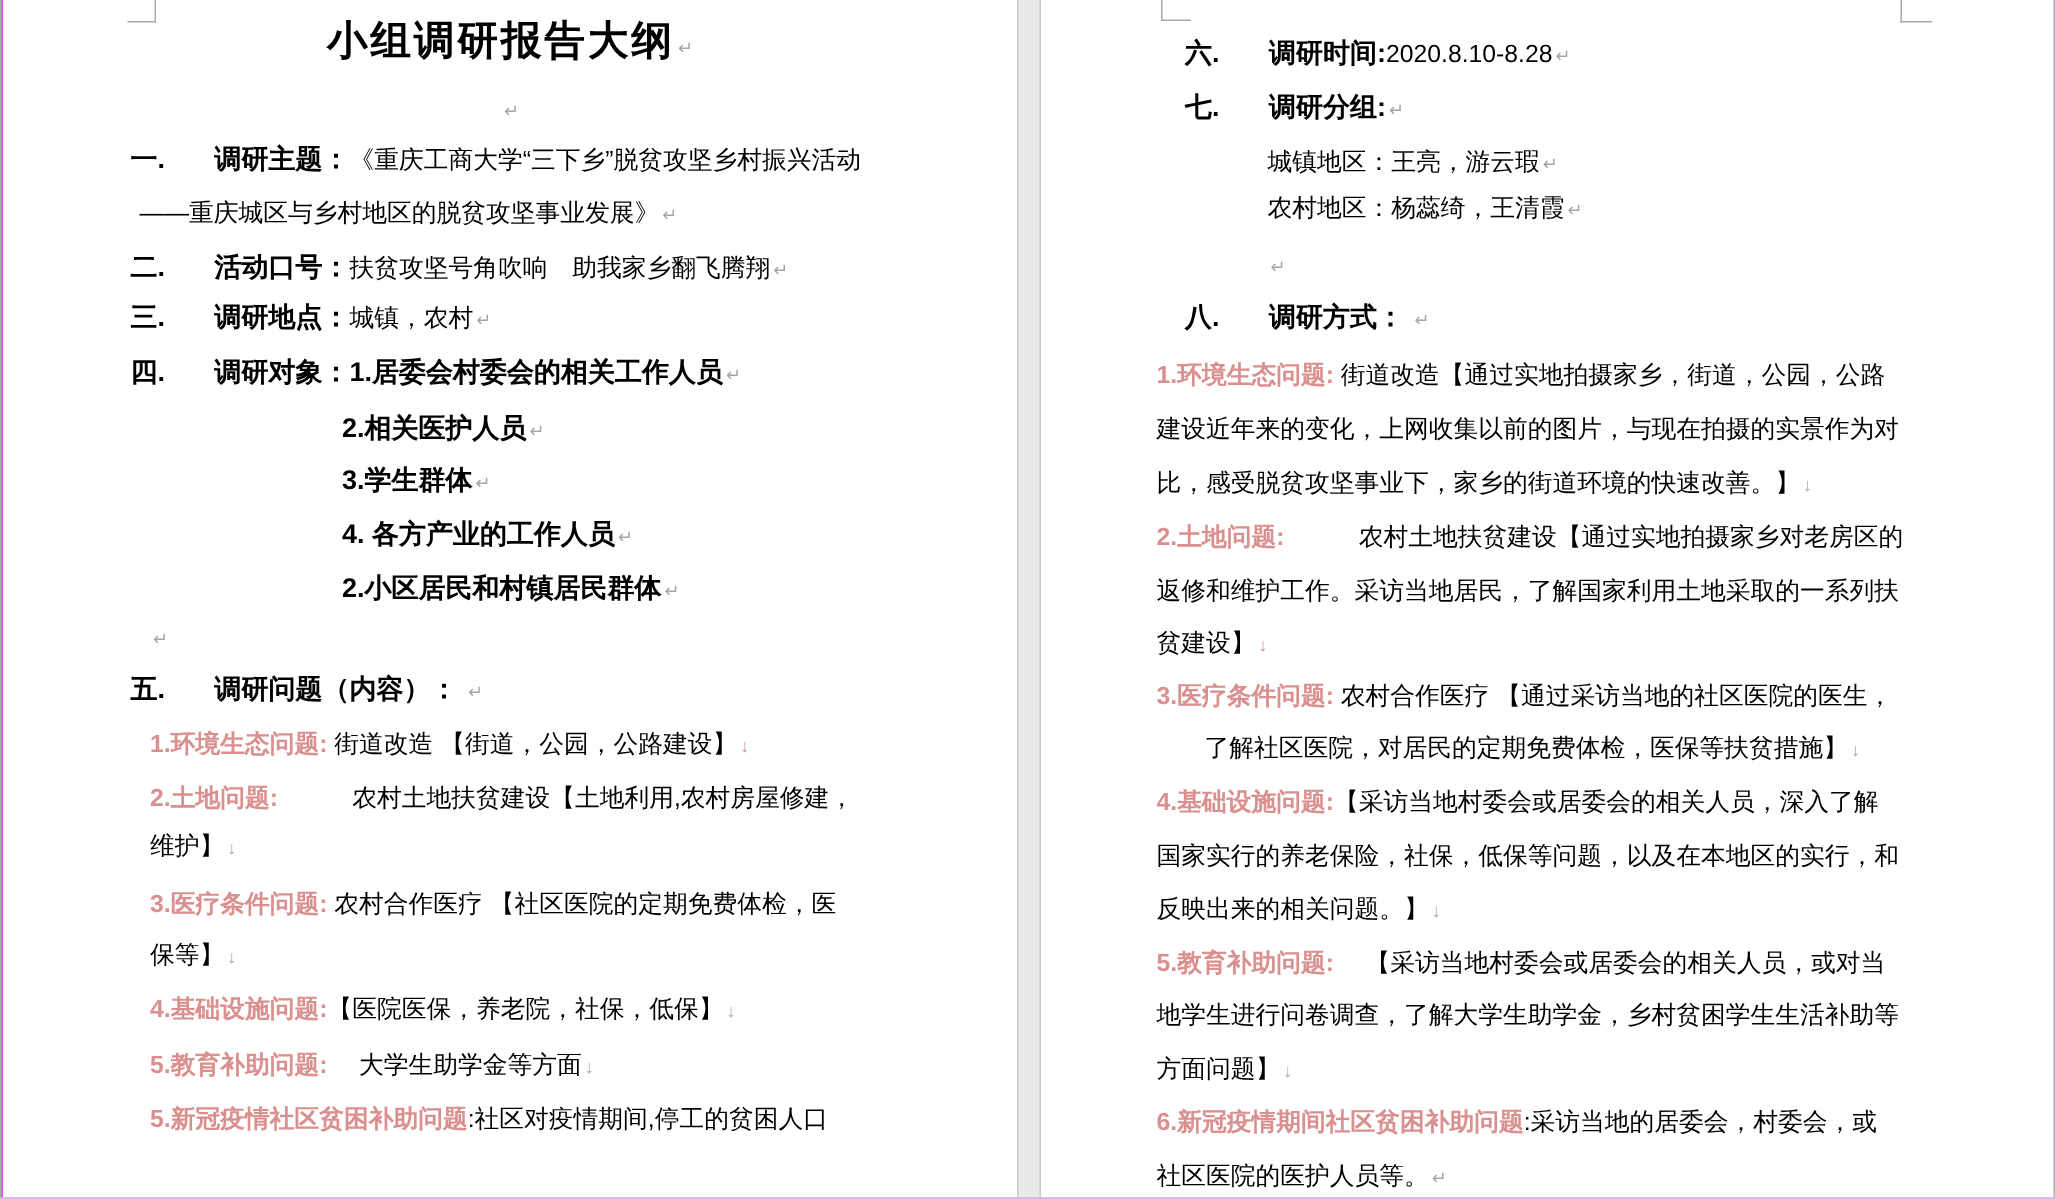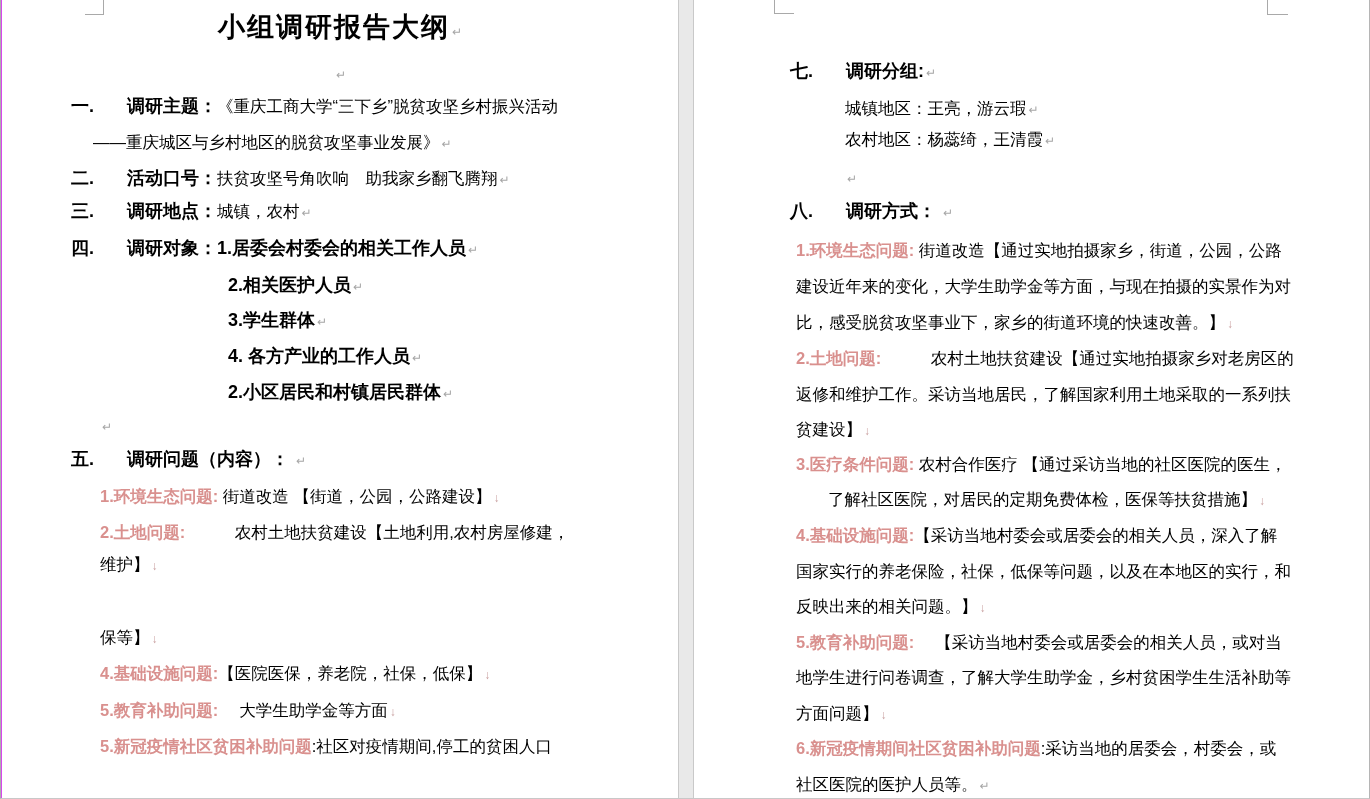--- a/index.html
+++ b/index.html
@@ -17,27 +17,27 @@
   .p1{left:1px;width:676px;}
   .p2{left:693px;width:676px;}
   .crop{position:absolute;box-sizing:border-box;}
   .crop-a{left:84px;top:0;width:19px;height:15px;border-right:1px solid #a9a9a9;border-bottom:1px solid #a9a9a9;}
   .crop-b{left:773px;top:0;width:20px;height:14px;border-left:1px solid #a9a9a9;border-bottom:1px solid #a9a9a9;}
   .crop-c{left:1266px;top:0;width:21px;height:15px;border-left:1px solid #a9a9a9;border-bottom:1px solid #a9a9a9;}
 
   .line{position:absolute;white-space:pre;line-height:22px;font-size:16.5px;}
   .lv-title{left:0;width:100%;text-align:center;}
   .lv-center{left:0;width:100%;text-align:center;}
-  .p1 .lv-h{left:69px;}
+  .p1 .lv-h{left:85px;}
   .p1 .lv-hang{left:91px;}
   .p1 .lv-sub{left:226px;}
   .p1 .lv-item{left:98px;}
   .p2 .lv-h{left:96px;}
   .p2 .lv-name{left:151px;}
-  .p2 .lv-item{left:102px;}
+  .p2 .lv-item{left:77px;}
 
   .r-title{font-weight:bold;font-size:27px;letter-spacing:2px;}
   .r-num{display:inline-block;width:56px;font-weight:bold;font-size:18px;}
   .r-h{font-weight:bold;font-size:18px;}
   .r-n{font-size:16.5px;}
   .r-pink{font-weight:bold;font-size:16.5px;color:#D9908E;}
   .mark{font-size:12px;color:#a6a6a6;padding-left:2px;}
   .mark-br{color:#c9a0a0;}
 </style>
 </head>
@@ -54,35 +54,37 @@
       <div class="line lv-h" style="top: 237px;"><span class="r-num">四.</span><span class="r-h">调研对象：</span><span class="r-h">1.居委会村委会的相关工作人员</span><span class="mark">↵</span></div>
       <div class="line lv-sub" style="top: 274px;"><span class="r-h">2.相关医护人员</span><span class="mark">↵</span></div>
       <div class="line lv-sub" style="top: 309px;"><span class="r-h">3.学生群体</span><span class="mark">↵</span></div>
       <div class="line lv-sub" style="top: 345px;"><span class="r-h">4. 各方产业的工作人员</span><span class="mark">↵</span></div>
       <div class="line lv-sub" style="top: 381px;"><span class="r-h">2.小区居民和村镇居民群体</span><span class="mark">↵</span></div>
       <div class="line lv-item" style="top: 414px;"><span class="mark">↵</span></div>
       <div class="line lv-h" style="top: 448px;"><span class="r-num">五.</span><span class="r-h">调研问题（内容）： </span><span class="mark">↵</span></div>
       <div class="line lv-item" style="top: 485px;"><span class="r-pink">1.环境生态问题: </span><span class="r-n">街道改造 【街道，公园，公路建设】</span><span class="mark mark-br">↓</span></div>
       <div class="line lv-item" style="top: 521px;"><span class="r-pink">2.土地问题:</span><span class="r-n">　　　农村土地扶贫建设【土地利用,农村房屋修建，</span></div>
       <div class="line lv-item" style="top: 553px;"><span class="r-n">维护】</span><span class="mark mark-br">↓</span></div>
+      <div class="line lv-item" style="top: 592px;"><span class="r-pink">3.医疗条件问题: </span><span class="r-n">农村合作医疗 【社区医院的定期免费体检，医</span></div>
       <div class="line lv-item" style="top: 626px;"><span class="r-n">保等】</span><span class="mark mark-br">↓</span></div>
       <div class="line lv-item" style="top: 662px;"><span class="r-pink">4.基础设施问题:</span><span class="r-n">【医院医保，养老院，社保，低保】</span><span class="mark mark-br">↓</span></div>
       <div class="line lv-item" style="top: 699px;"><span class="r-pink">5.教育补助问题:</span><span class="r-n">　 大学生助学金等方面</span><span class="mark mark-br">↓</span></div>
       <div class="line lv-item" style="top: 735px;"><span class="r-pink">5.新冠疫情社区贫困补助问题</span><span class="r-n">:社区对疫情期间,停工的贫困人口</span></div>
       <div class="line lv-item" style="top: 770px; margin-top: 40px;"><span class="r-n">的生活补助</span><span class="mark">↵</span></div>
     </div>
   <div class="gutter"></div>
   <div class="page p2">
+      <div class="line lv-h" style="top: 24px;"><span class="r-num">六.</span><span class="r-h">调研时间:</span><span class="r-n">2020.8.10-8.28</span><span class="mark">↵</span></div>
       <div class="line lv-h" style="top: 60px;"><span class="r-num">七.</span><span class="r-h">调研分组:</span><span class="mark">↵</span></div>
       <div class="line lv-name" style="top: 97px;"><span class="r-n">城镇地区：王亮，游云瑕</span><span class="mark">↵</span></div>
       <div class="line lv-name" style="top: 128px;"><span class="r-n">农村地区：杨蕊绮，王清霞</span><span class="mark">↵</span></div>
       <div class="line lv-name" style="top: 166px;"><span class="mark">↵</span></div>
       <div class="line lv-h" style="top: 200px;"><span class="r-num">八.</span><span class="r-h">调研方式： </span><span class="mark">↵</span></div>
       <div class="line lv-item" style="top: 239px;"><span class="r-pink">1.环境生态问题: </span><span class="r-n">街道改造【通过实地拍摄家乡，街道，公园，公路</span></div>
-      <div class="line lv-item" style="top: 275px;"><span class="r-n">建设近年来的变化，大学生助学金等方面，与现在拍摄的实景作为对</span></div>
+      <div class="line lv-item" style="top: 275px;"><span class="r-n">建设近年来的变化，上网收集以前的图片，与现在拍摄的实景作为对</span></div>
       <div class="line lv-item" style="top: 311px;"><span class="r-n">比，感受脱贫攻坚事业下，家乡的街道环境的快速改善。】</span><span class="mark mark-br">↓</span></div>
       <div class="line lv-item" style="top: 347px;"><span class="r-pink">2.土地问题:</span><span class="r-n">　　　农村土地扶贫建设【通过实地拍摄家乡对老房区的</span></div>
       <div class="line lv-item" style="top: 383px;"><span class="r-n">返修和维护工作。采访当地居民，了解国家利用土地采取的一系列扶</span></div>
       <div class="line lv-item" style="top: 418px;"><span class="r-n">贫建设】</span><span class="mark mark-br">↓</span></div>
       <div class="line lv-item" style="top: 453px;"><span class="r-pink">3.医疗条件问题: </span><span class="r-n">农村合作医疗 【通过采访当地的社区医院的医生，</span></div>
       <div class="line lv-item" style="top: 488px; margin-left: 32px;"><span class="r-n">了解社区医院，对居民的定期免费体检，医保等扶贫措施】</span><span class="mark mark-br">↓</span></div>
       <div class="line lv-item" style="top: 524px;"><span class="r-pink">4.基础设施问题:</span><span class="r-n">【采访当地村委会或居委会的相关人员，深入了解</span></div>
       <div class="line lv-item" style="top: 560px;"><span class="r-n">国家实行的养老保险，社保，低保等问题，以及在本地区的实行，和</span></div>
       <div class="line lv-item" style="top: 595px;"><span class="r-n">反映出来的相关问题。】</span><span class="mark mark-br">↓</span></div>
       <div class="line lv-item" style="top: 631px;"><span class="r-pink">5.教育补助问题:</span><span class="r-n">　 【采访当地村委会或居委会的相关人员，或对当</span></div>

